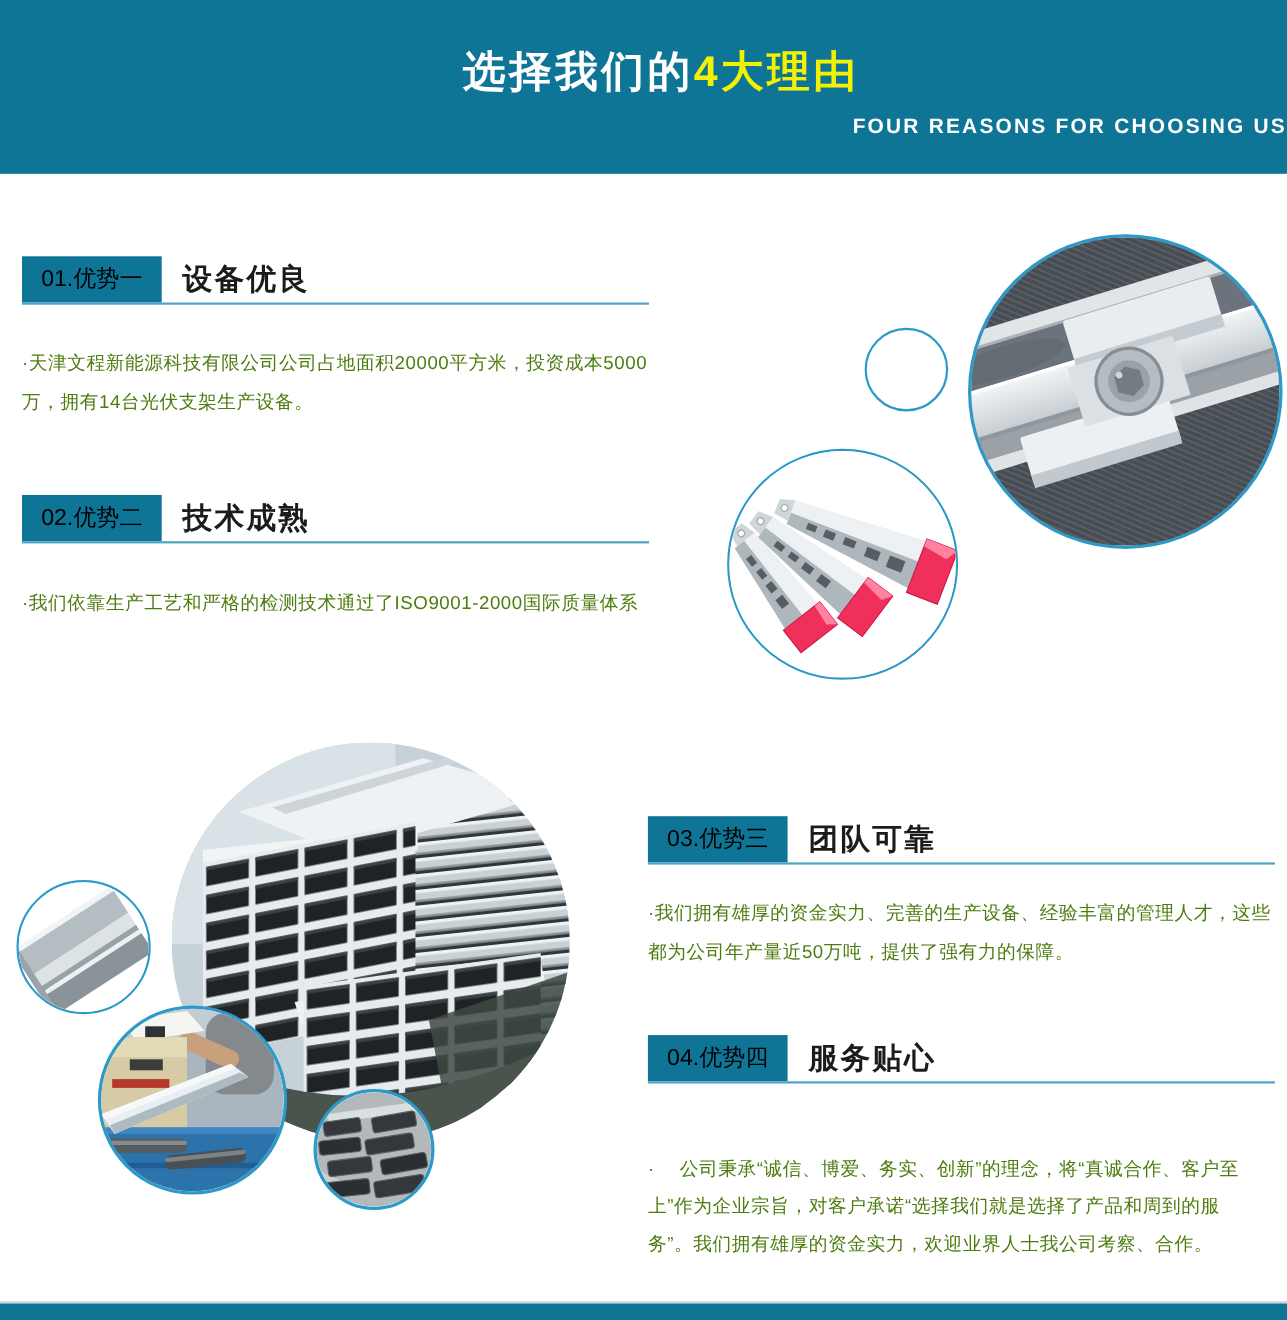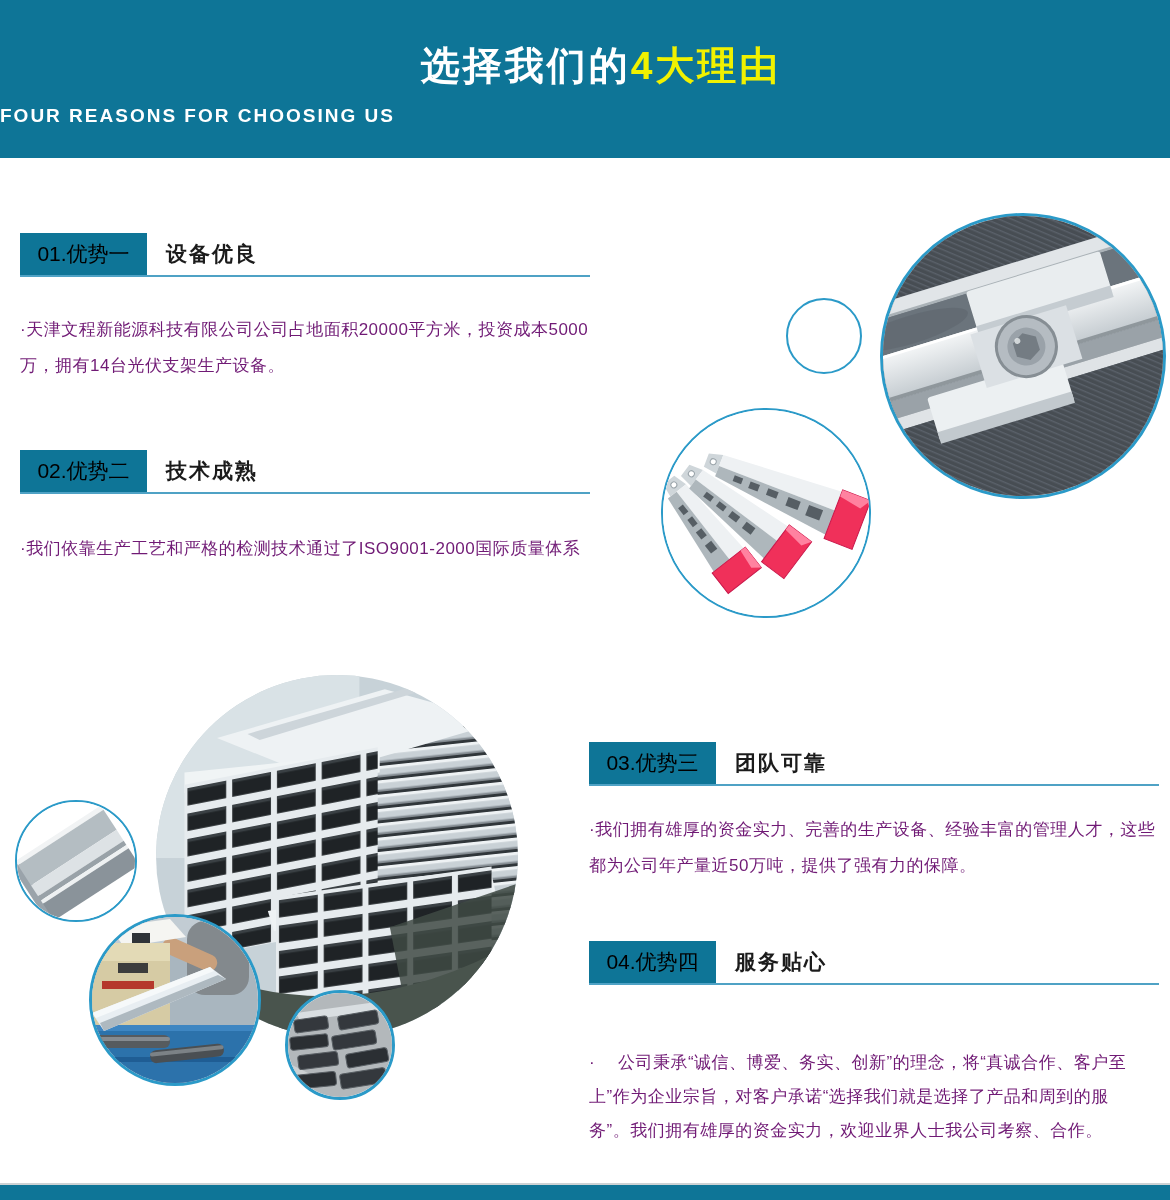--- a/index.html
+++ b/index.html
@@ -10,39 +10,39 @@
     font-family:"Liberation Sans","DejaVu Sans",sans-serif;
   }
   
   .hero{position:absolute;left:0;top:0;width:1170px;height:158px;background:#0E7597;}
   .hero-title{
     position:absolute;left:16px;top:42px;width:100%;text-align:center;
     font-size:39px;font-weight:bold;letter-spacing:3px;color:#ffffff;line-height:48px;margin:0;
   }
   .hero-title .yellow{color:#F1F100;}
   .hero-sub{
-    position:absolute;left:0;top:104px;width:100%;text-align:left;
+    position:absolute;left:0;top:104px;width:100%;text-align:right;
     font-size:19px;font-weight:bold;letter-spacing:2px;color:#ffffff;line-height:24px;
   }
   
   .adv{position:absolute;width:585px;}
   .s1{left:20px;top:233px;}
   .s2{left:20px;top:450px;}
   .s3{left:589px;top:742px;}
   .s4{left:589px;top:941px;}
   .badge{
     position:absolute;left:0;top:0;width:127px;height:42px;background:#0E7597;
     color:#000000;font-size:21px;line-height:42px;text-align:center;white-space:nowrap;
   }
   .adv-title{
     position:absolute;left:146px;top:6px;height:30px;line-height:30px;margin:0;
-    font-size:21px;font-weight:bold;color:#1b1b1b;letter-spacing:2px;white-space:nowrap;
+    font-size:27px;font-weight:bold;color:#1b1b1b;letter-spacing:2px;white-space:nowrap;
   }
   .rule{position:absolute;left:0;top:42px;width:570px;height:2px;background:#4FA2C5;}
-  .body-lines{position:absolute;left:0;font-size:17px;color:#701a75;}
+  .body-lines{position:absolute;left:0;font-size:17px;color:#4d7c0f;}
   .s1 .body-lines{top:79px;line-height:36px;}
   .s2 .body-lines{top:81px;line-height:36px;}
   .s3 .body-lines{top:70px;line-height:36px;}
   .s4 .body-lines{top:77px;line-height:34px;margin-top:28px;}
   .line{white-space:nowrap;letter-spacing:0.5px;}
   
   .circle{position:absolute;border-radius:50%;overflow:hidden;background:#fff;}
   .ringed2{border:2px solid #2B9AC8;}
   .ringed3{border:3px solid #2B9AC8;}
   .circle svg{display:block;width:100%;height:100%;}

